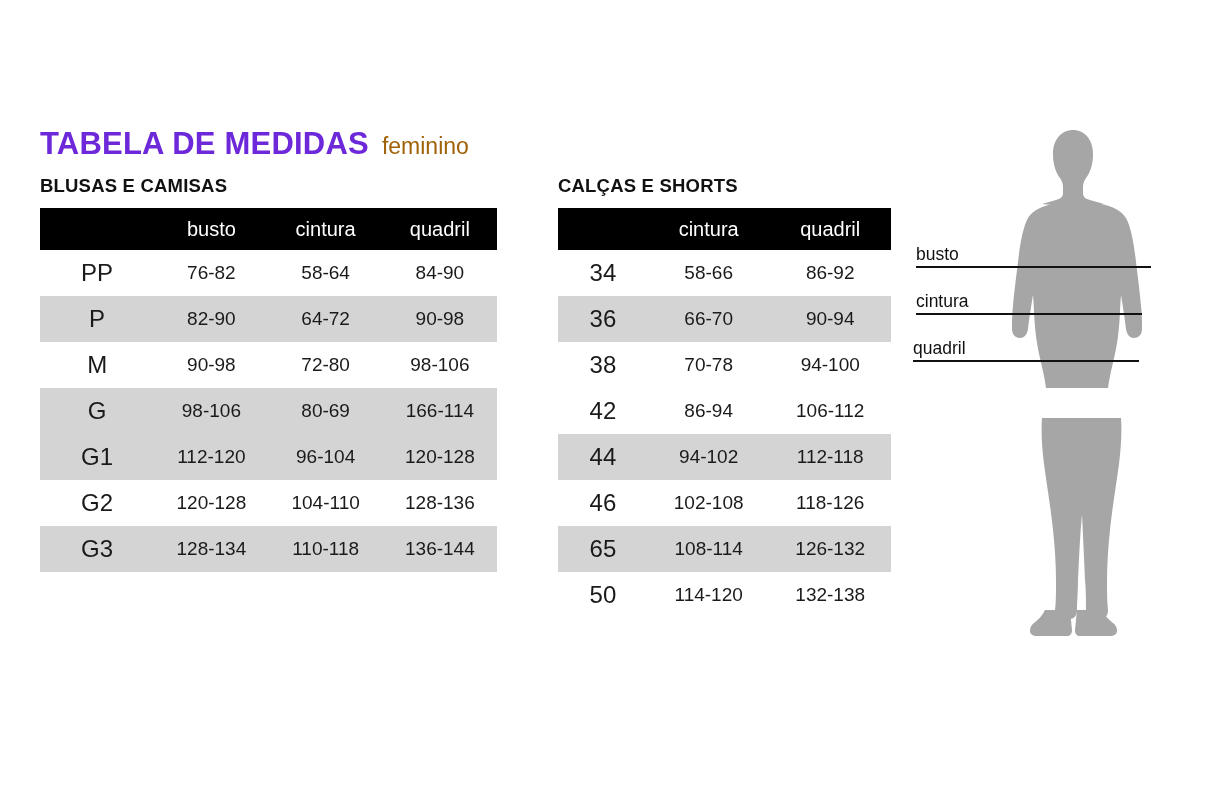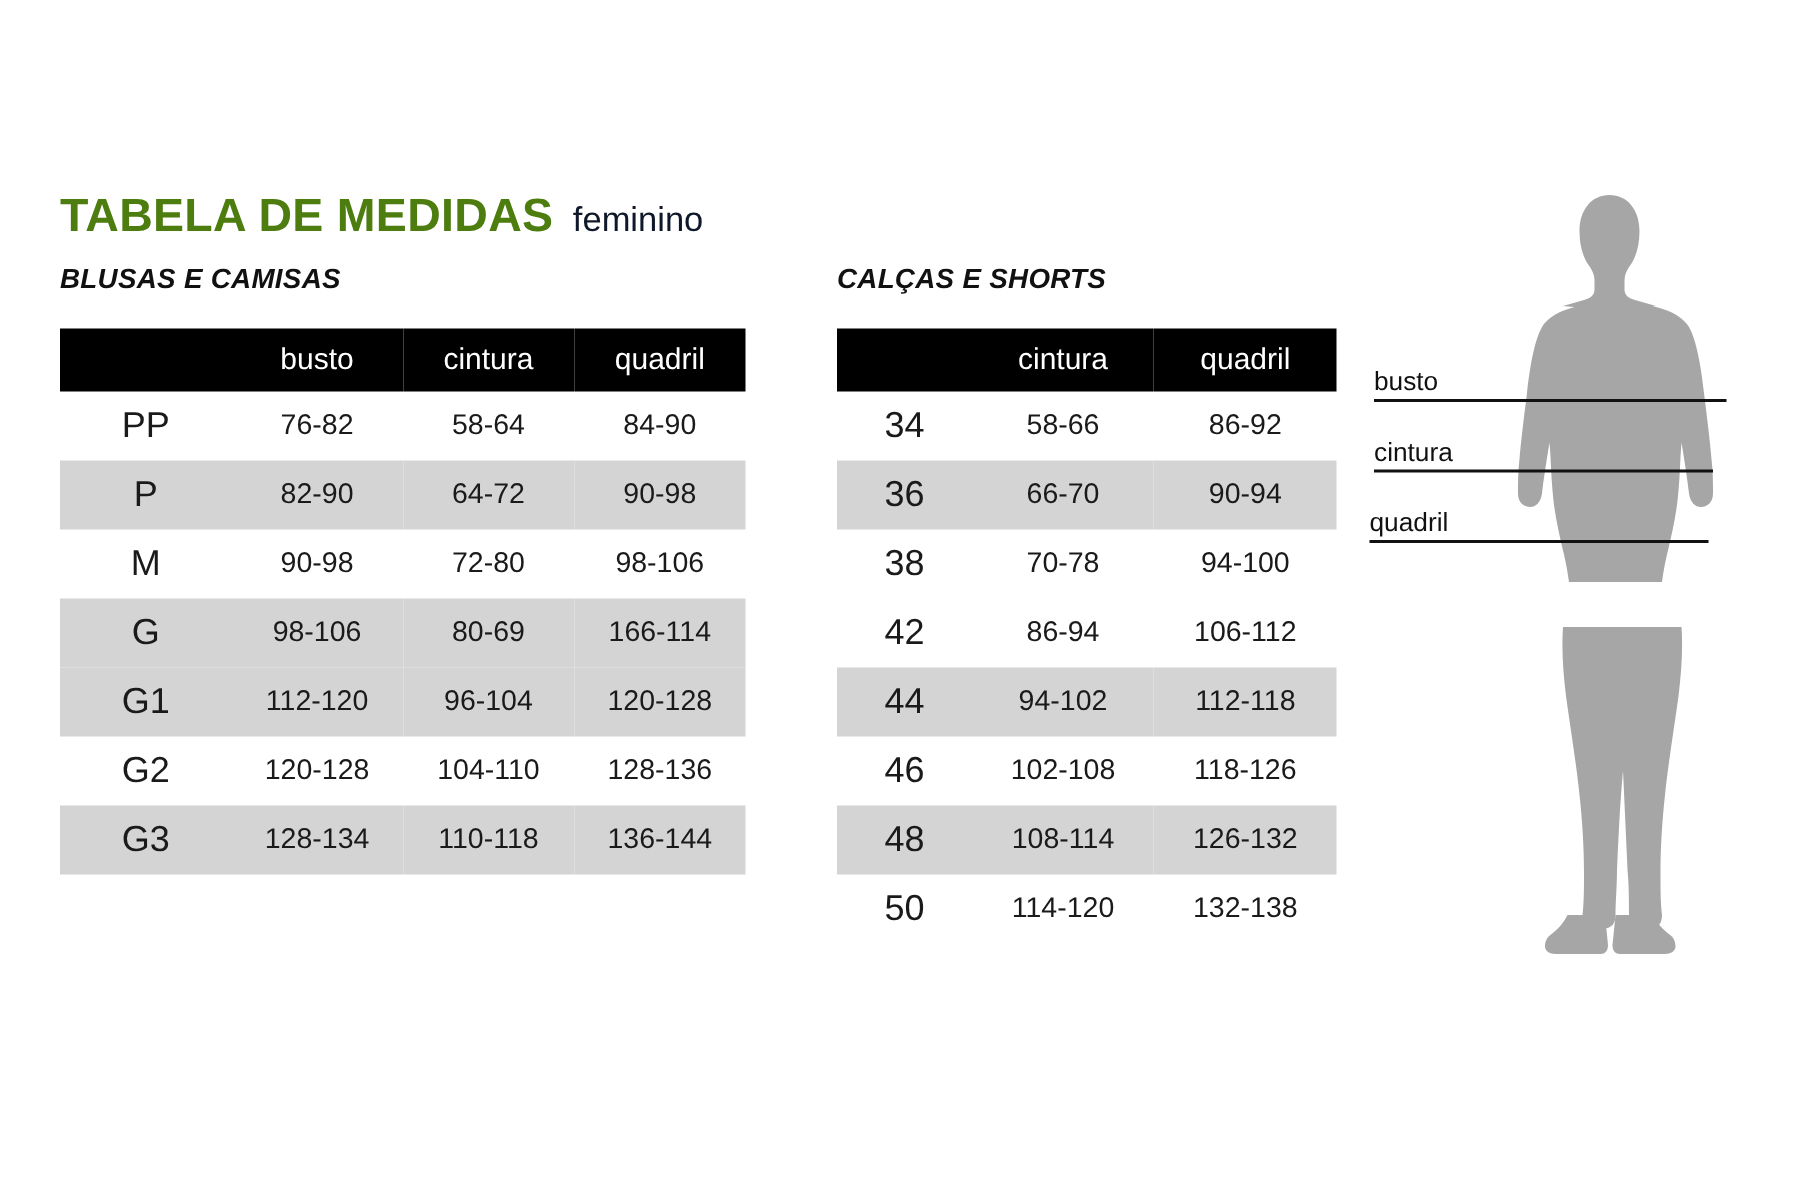--- a/index.html
+++ b/index.html
@@ -27,42 +27,41 @@
     left: 40px;
     top: 126px;
     display: flex;
     align-items: baseline;
     gap: 13px;
   }
   .title-main {
     font-size: 31px;
     font-weight: bold;
     letter-spacing: 0.2px;
-    color: #4d7c0f;
+    color: #6d28d9;
   }
   .title-sub {
     font-size: 23px;
     font-weight: normal;
-    color: #0f172a;
+    color: #a16207;
   }
 
   
   .table-block {
     position: absolute;
   }
   #block-tops { left: 40px; top: 175px; width: 457px; }
   #block-bottoms { left: 558px; top: 175px; width: 333px; }
 
   .block-heading {
     font-size: 18.5px;
     font-weight: bold;
     letter-spacing: 0.2px;
     color: #111;
-    margin-bottom: 22px;
-    font-style: italic;
+    margin-bottom: 11px;
   }
 
   table.size-table {
     border-collapse: collapse;
     width: 100%;
     table-layout: fixed;
   }
   table.size-table th,
   table.size-table td {
     text-align: center;
@@ -236,21 +235,21 @@
           <td>44</td>
           <td>94-102</td>
           <td>112-118</td>
         </tr>
         <tr>
           <td>46</td>
           <td>102-108</td>
           <td>118-126</td>
         </tr>
         <tr class="alt">
-          <td>48</td>
+          <td>65</td>
           <td>108-114</td>
           <td>126-132</td>
         </tr>
         <tr>
           <td>50</td>
           <td>114-120</td>
           <td>132-138</td>
         </tr>
       </tbody>
     </table>

